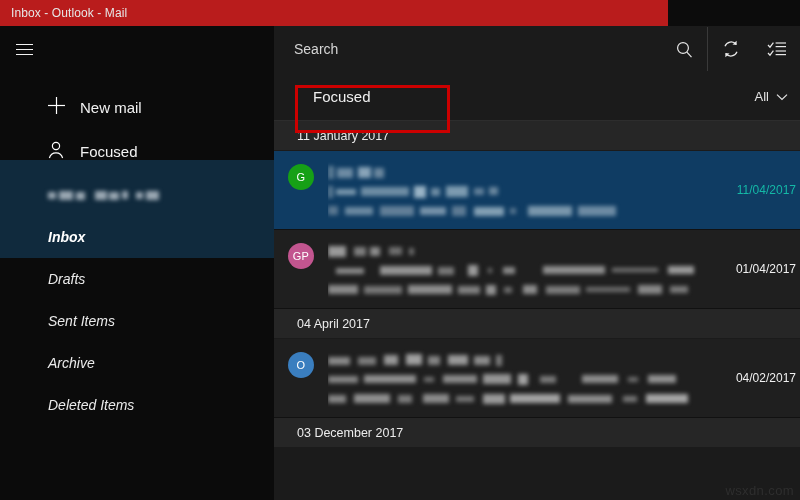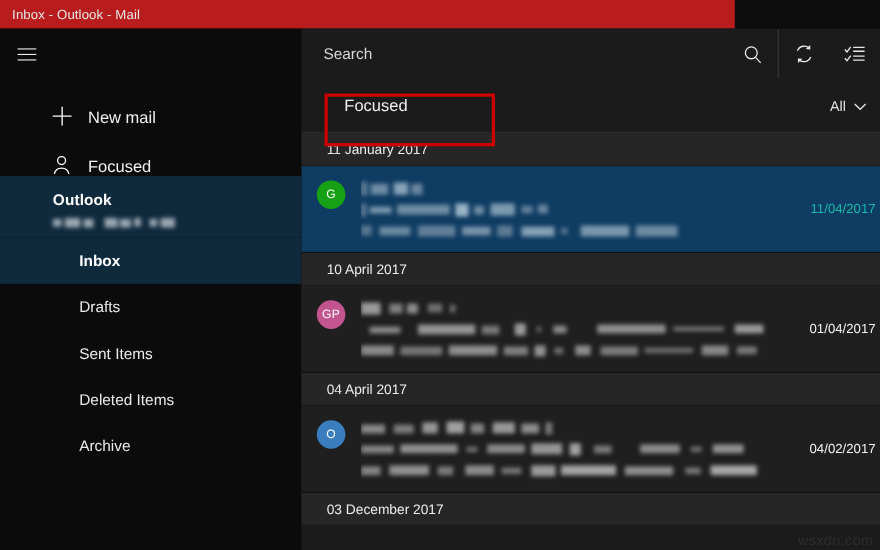--- a/index.html
+++ b/index.html
@@ -128,25 +128,26 @@
   .blur span {
     display: block;
     position: absolute;
     background: #9aa7b2;
   }
 
   .folder-item {
     display: flex;
     align-items: center;
     height: 42px;
-    padding-left: 72px;
+    padding-left: 48px;
     box-sizing: border-box;
     font-size: 14px;
     color: #eaeaea;
     cursor: pointer;
+    font-style: italic;
   }
   .folder-item.selected {
     background: #102a3d;
     font-weight: bold;
     color: #ffffff;
   }
 
   
   .listpane {
     position: absolute;
@@ -342,21 +343,20 @@
       <div class="nav-icon">
         <svg width="20" height="20" viewBox="0 0 20 20">
           <circle cx="10" cy="6" r="3.6" fill="none" stroke="#ffffff" stroke-width="1.2"></circle>
           <path d="M3.4 18 A6.8 6.8 0 0 1 16.6 18" fill="none" stroke="#ffffff" stroke-width="1.2"></path>
         </svg>
       </div>
       <div class="nav-label">Focused</div>
     </div>
 
     <div class="account-block">
-      <div class="account-name">Outlook</div>
       <div class="account-sub">
         <span class="blur" style="width:118px;height:9px;">
           <span style="left:0px;top:1px;width:8px;height:7px;"></span>
           <span style="left:11px;top:0px;width:14px;height:9px;"></span>
           <span style="left:28px;top:1px;width:9px;height:8px;"></span>
           <span style="left:47px;top:0px;width:12px;height:9px;"></span>
           <span style="left:61px;top:1px;width:10px;height:8px;"></span>
           <span style="left:74px;top:0px;width:6px;height:8px;"></span>
           <span style="left:88px;top:1px;width:7px;height:7px;"></span>
           <span style="left:98px;top:0px;width:13px;height:9px;"></span>
@@ -368,24 +368,24 @@
     <div class="folder-item selected">
       <span>Inbox</span>
     </div>
     <div class="folder-item">
       <span>Drafts</span>
     </div>
     <div class="folder-item">
       <span>Sent Items</span>
     </div>
     <div class="folder-item">
+      <span>Archive</span>
+    </div>
+    <div class="folder-item">
       <span>Deleted Items</span>
-    </div>
-    <div class="folder-item">
-      <span>Archive</span>
     </div>
   </div>
 
   <div class="listpane">
 
     <div class="searchbar">
       <input class="search-input" type="text" value="" placeholder="Search" style="">
       <div class="tool-btn">
         <svg width="19" height="19" viewBox="0 0 19 19">
           <circle cx="8" cy="8" r="5.4" fill="none" stroke="#e8e8e8" stroke-width="1.2"></circle>
@@ -469,23 +469,20 @@
             <span style="left:146px;top:2px;width:30px;height:9px;background:#84a0b4;"></span>
             <span style="left:182px;top:3px;width:6px;height:6px;background:#5a7790;"></span>
             <span style="left:200px;top:1px;width:44px;height:10px;background:#7a97ac;"></span>
             <span style="left:250px;top:1px;width:38px;height:10px;background:#6d8ba3;"></span>
           </span>
         </div>
         <div class="msg-date">11/04/2017</div>
       </div>
     </div>
 
-    <div class="date-header">
-      <span>10 April 2017</span>
-    </div>
     <div class="msg-row">
       <div class="avatar-wrap">
         <div class="avatar" style="background:#c2558f;">
           <span>GP</span>
         </div>
       </div>
       <div class="msg-body">
         <div class="redact-line">
           <span class="blur" style="width:140px;height:13px;">
             <span style="left:0px;top:1px;width:18px;height:11px;background:#9a9a9a;"></span>

